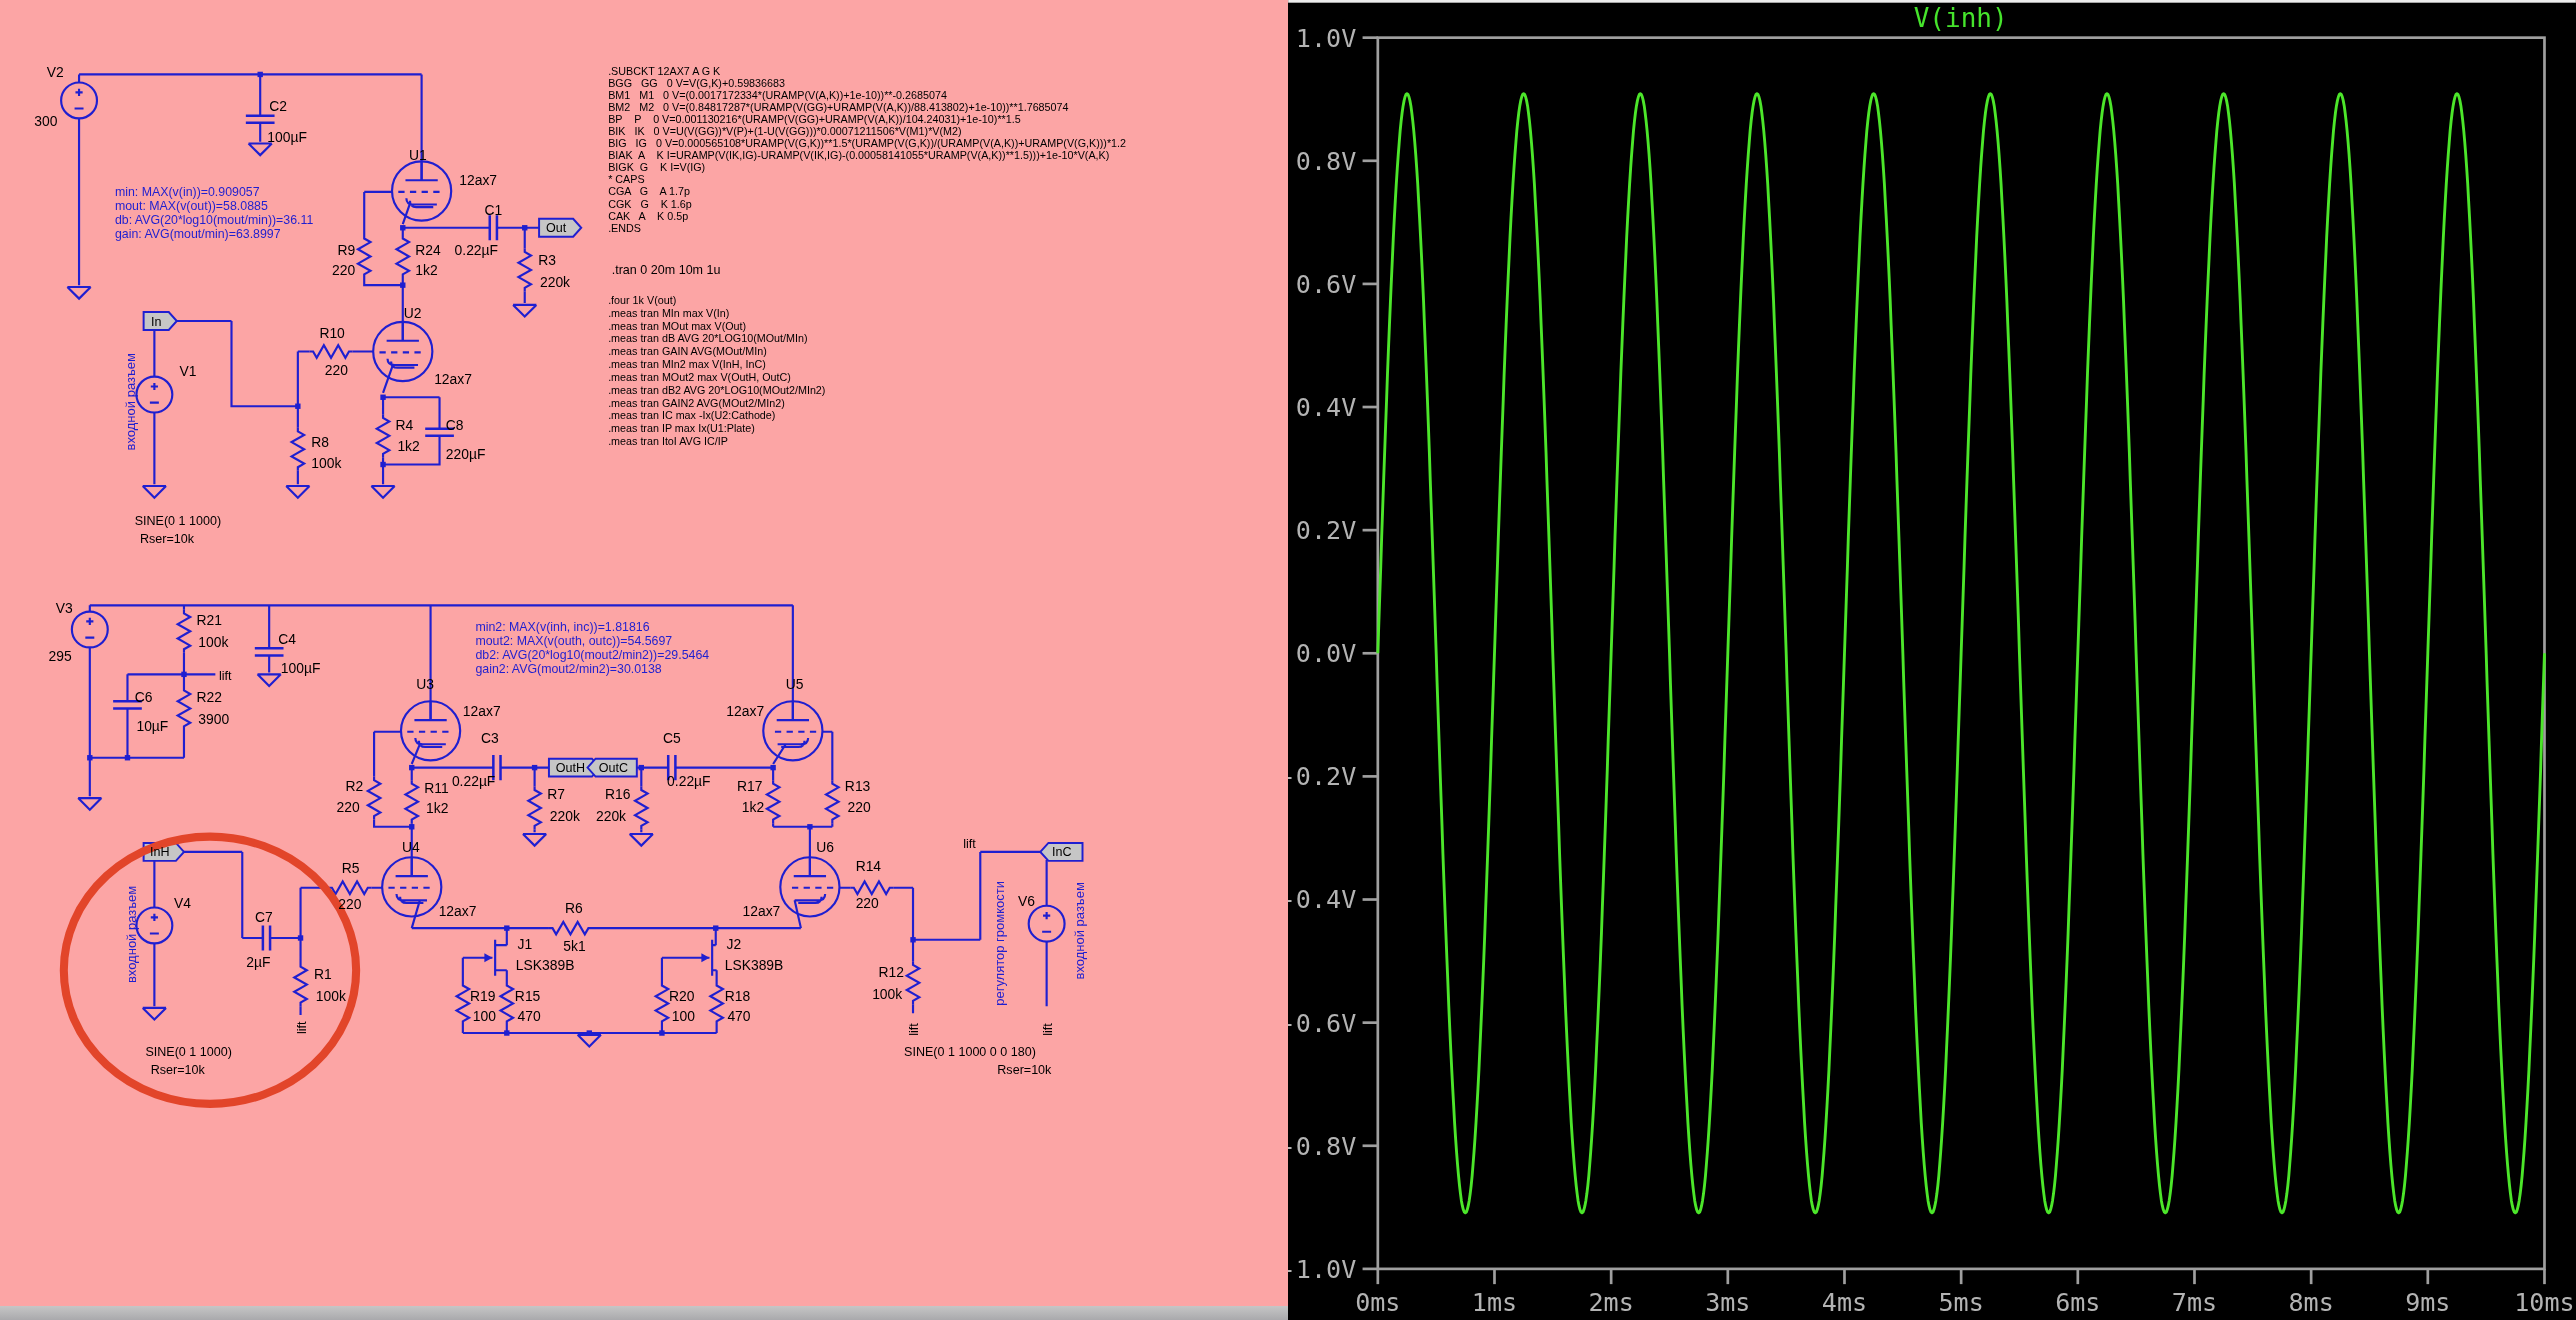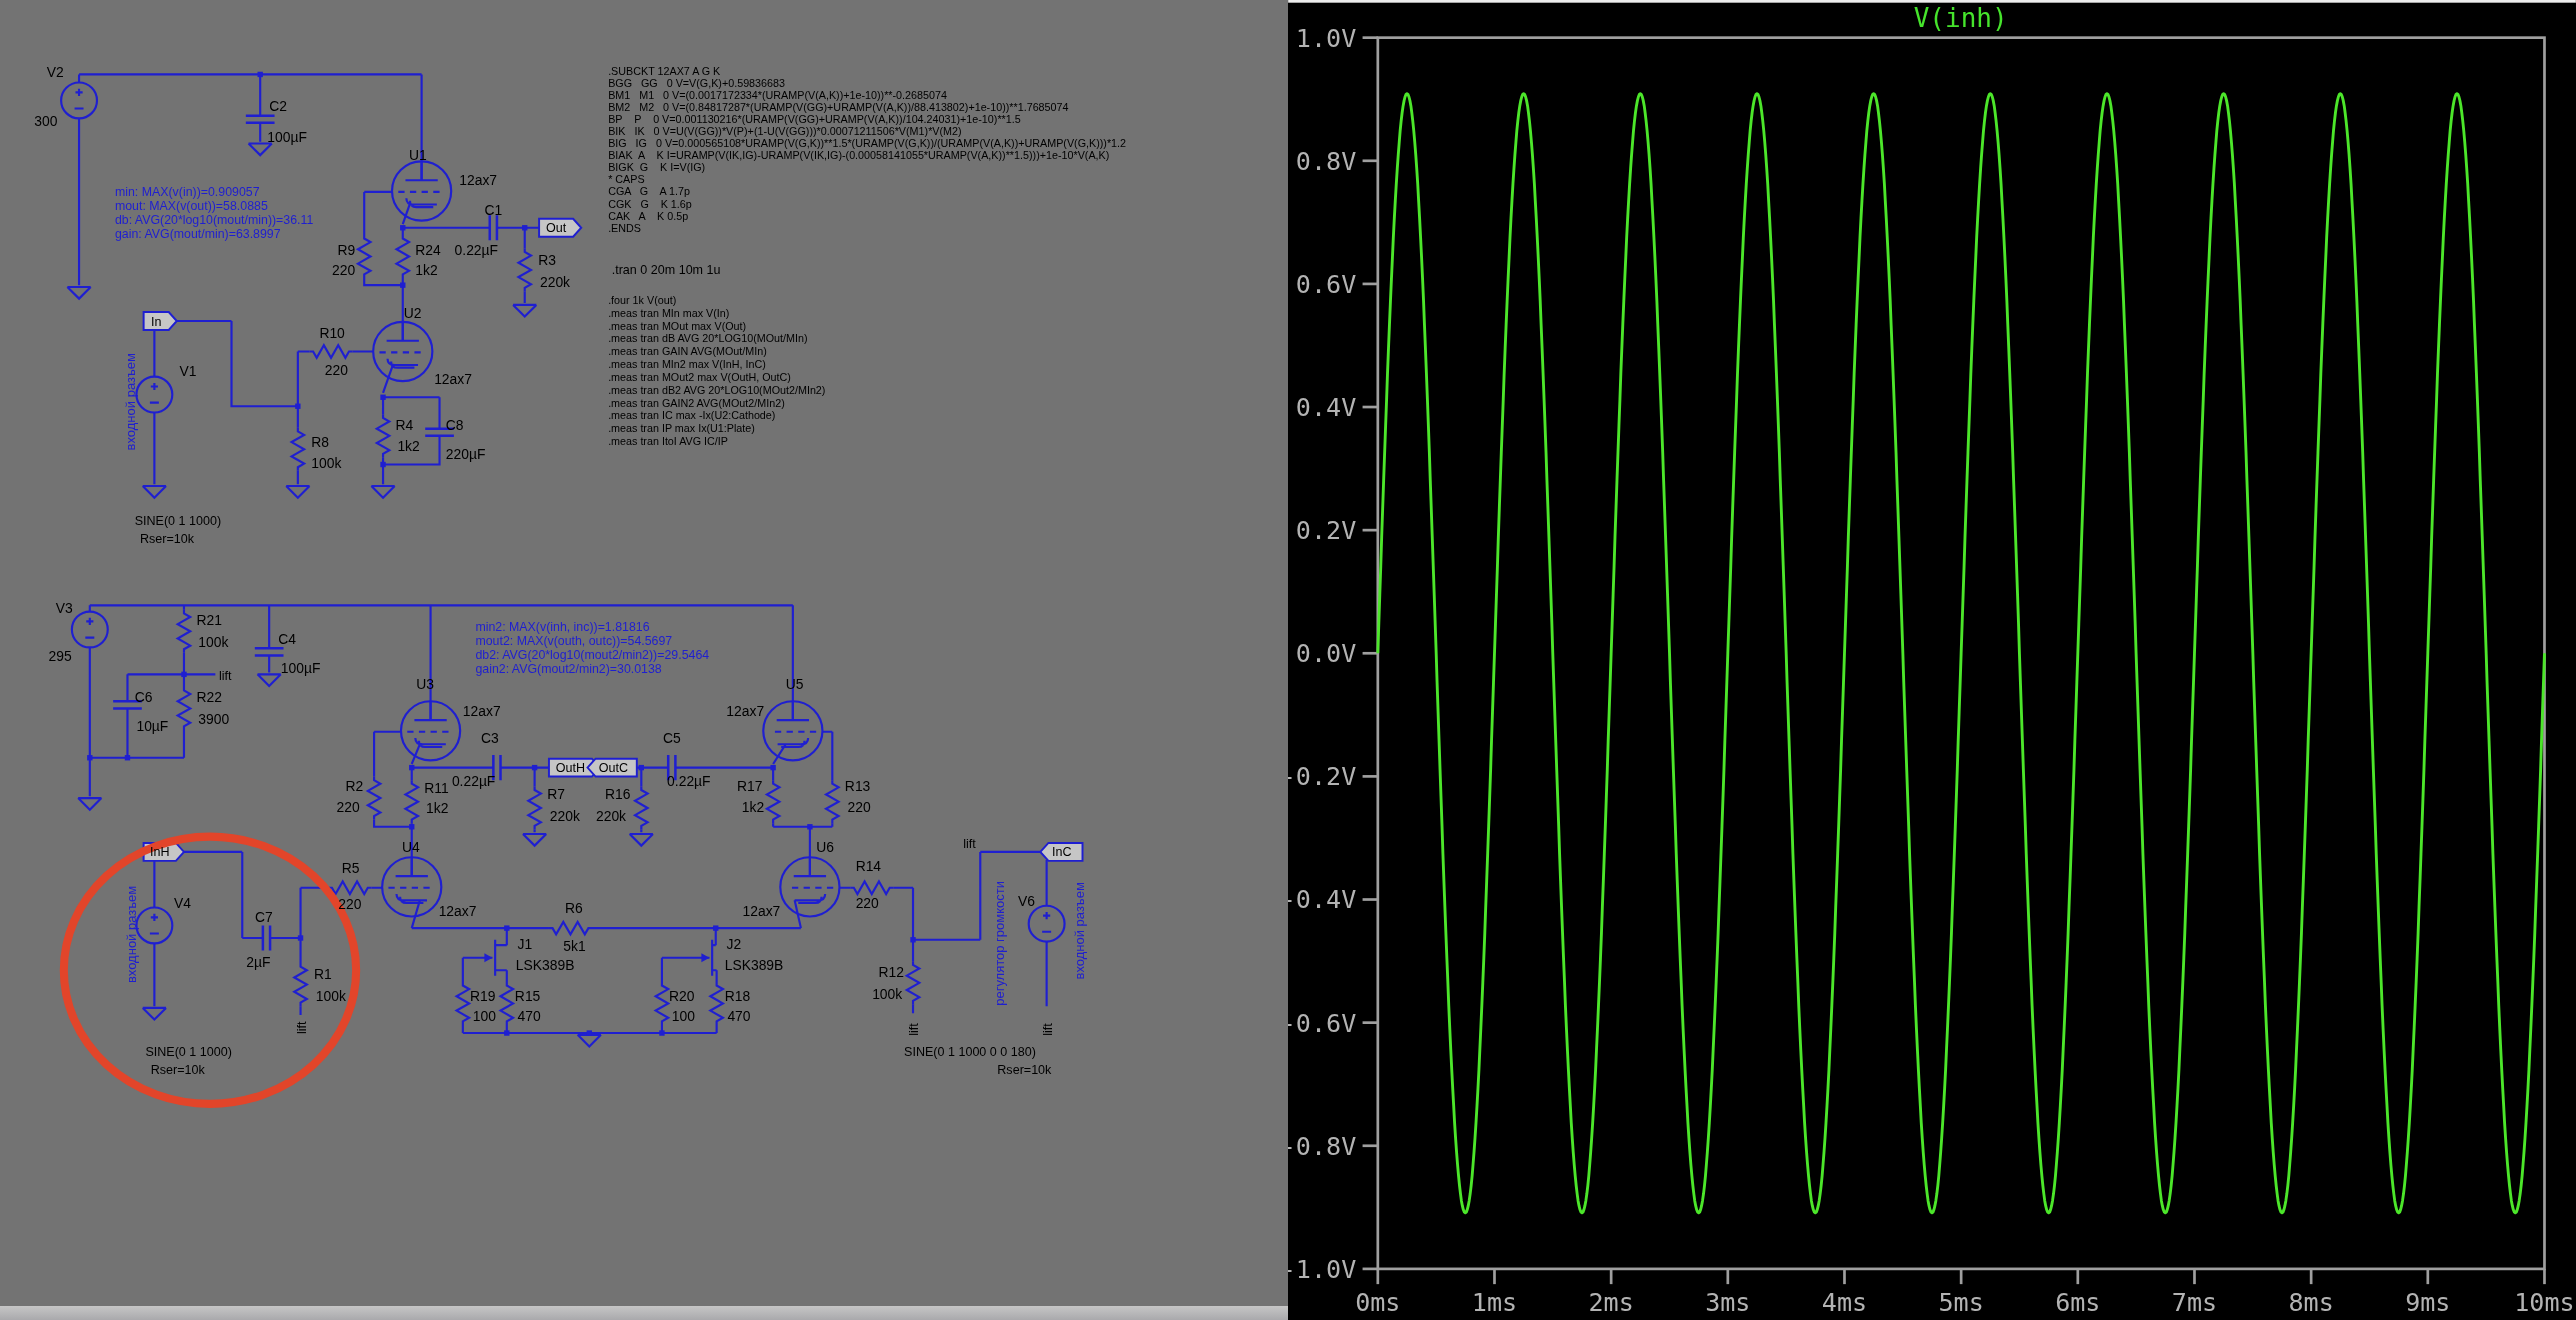--- a/index.html
+++ b/index.html
@@ -1,17 +1,17 @@
 <!DOCTYPE html>
 <html style="font-size:14.4px"><head>
 <meta charset="utf-8">
 <style>
   html,body{margin:0;padding:0;background:#000;}
   #stage{position:relative;width:2576px;height:1320px;overflow:hidden;font-family:"Liberation Sans",sans-serif;}
-  #schem-pane{position:absolute;left:0;top:0;width:1288px;height:1320px;background:#737373;overflow:hidden;}
+  #schem-pane{position:absolute;left:0;top:0;width:1288px;height:1320px;background:#fca5a5;overflow:hidden;}
   #schem-pane::after{content:"";position:absolute;left:0;bottom:0;width:100%;height:14.4px;
      background:linear-gradient(#c6c6c6,#a9a9ac);}
   #wave-pane{position:absolute;left:1288px;top:0;width:1456px;height:1320px;background:#000;overflow:hidden;}
   svg{position:absolute;left:0;top:0;}
   .wire{stroke:#1f1fd0;stroke-width:2.4;fill:none;}
   .thick{stroke:#1f1fd0;stroke-width:2.8;fill:none;}
   .dash{stroke:#1f1fd0;stroke-width:2.4;fill:none;stroke-dasharray:7,6;}
   .jct{fill:#1f1fd0;}
   .flag{fill:#c6c6c6;stroke:#1f1fd0;stroke-width:2.2;}
   .lbl{fill:#000;font-family:"Liberation Sans",sans-serif;}

